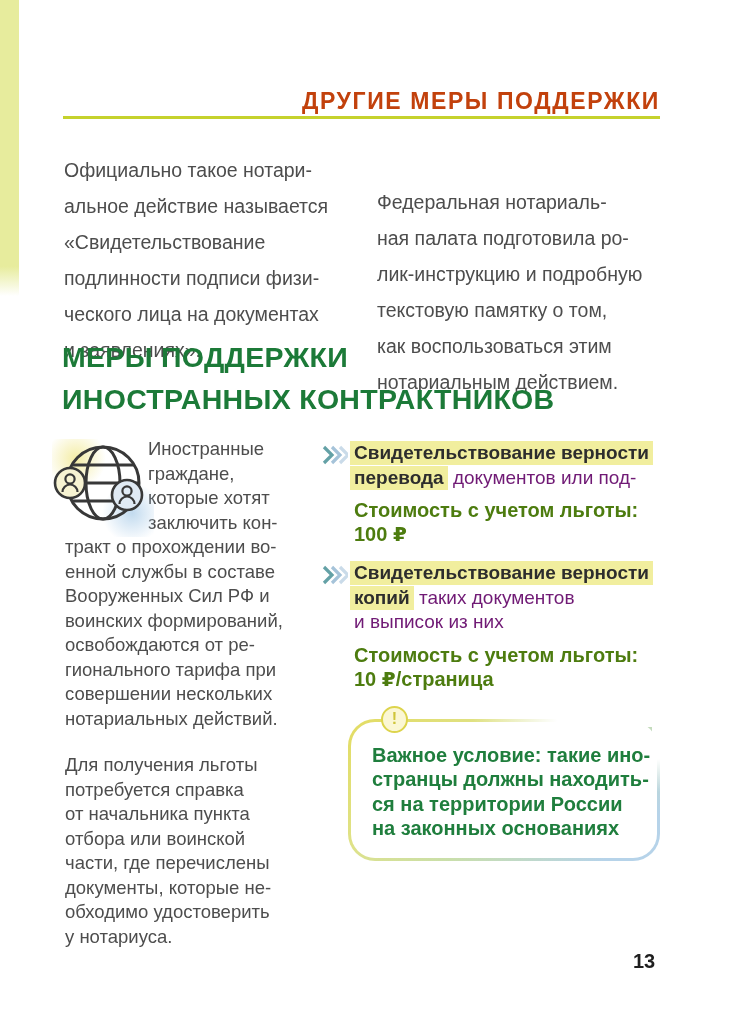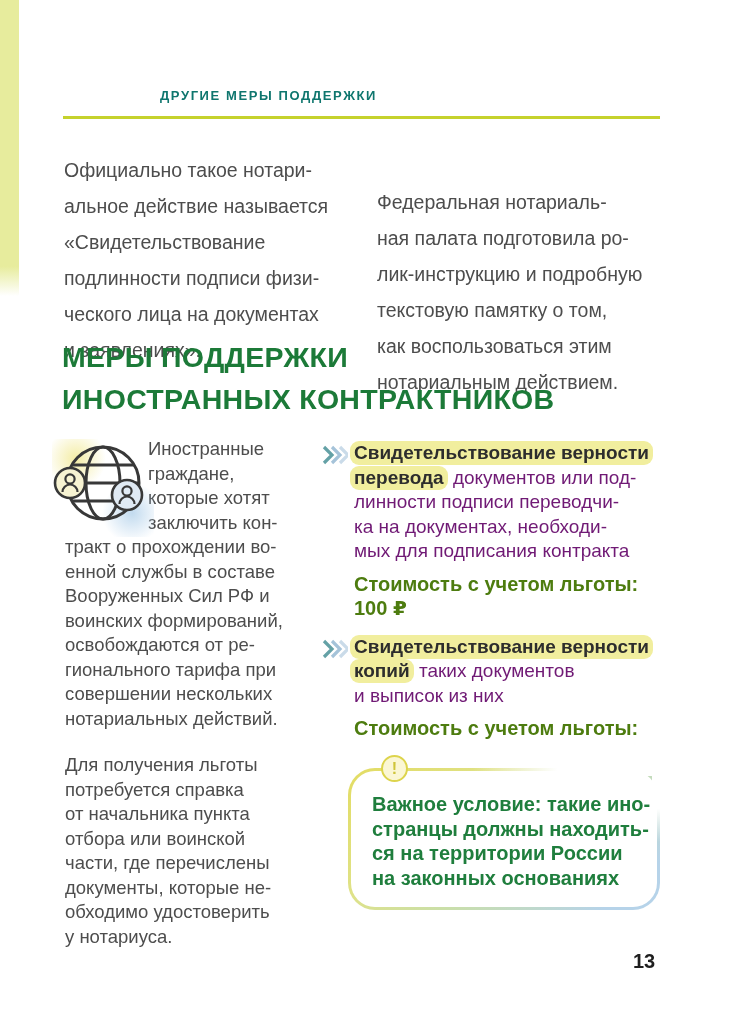--- a/index.html
+++ b/index.html
@@ -10,22 +10,22 @@
     color:#4d4d4d;
   }
   .lines { white-space:pre-line; }
 
   .side-bar {
     position:absolute; left:0; top:0; width:19px; height:296px;
     background:linear-gradient(to bottom, #e7ec9d 90%, rgba(231,236,157,0));
   }
 
   .kicker {
-    position:absolute; right:70px; top:88px; width:500px; text-align:left;
-    font-size:13px; font-weight:700; letter-spacing:1.6px; color:#0f766e;
+    position:absolute; right:70px; top:88px; width:500px; text-align:right;
+    font-size:23px; font-weight:700; letter-spacing:1.6px; color:#c2410c;
   }
   .kicker-line {
     position:absolute; left:63px; right:70px; top:116px; height:3px;
     background:#c5d22d;
   }
 
   .intro-left, .intro-right {
     position:absolute; top:152px; font-size:19.5px; line-height:36px; color:#4d4d4d;
   }
   .intro-left  { left:64px;  width:300px; }
@@ -46,21 +46,21 @@
   .para2 { margin-top:22px; clear:none; }
 
   .right-col { position:absolute; left:322px; top:441px; width:352px; }
   .bullet { display:flex; align-items:flex-start; }
   .bullet + .bullet { margin-top:15px; }
   .chev { flex:0 0 auto; margin:4px 6px 0 0; }
   .b-body { flex:1; font-size:19px; line-height:24.5px; color:#4d4d4d; }
   .b-line { min-height:24.5px; }
   .hl {
     background:#f1ee9e; font-weight:700; color:#2d2d2d;
-    padding:1px 4px 2px; margin-left:-4px;border-radius:9px;
+    padding:1px 4px 2px; margin-left:-4px;
   }
   .reg { color:#701a75; }
   .price {
     margin-top:8px; font-size:20px; line-height:24px; font-weight:700; color:#4d7c0f;
   }
 
   .note {
     position:relative; margin:28px 0 0 26px; width:312px; height:142px;
     border-radius:27px; padding:3px;
     background:linear-gradient(140deg, #e3dc62 0%, #dfe288 32%, #cadfa9 55%, #b6d3e9 88%);
@@ -181,42 +181,40 @@
 
     <div class="bullet">
       <svg class="chev" width="26" height="20" viewBox="0 0 26 20" fill="none">
         <path d="M2 2 L10 10 L2 18" stroke="#64a1a6" stroke-width="3.2"></path>
         <path d="M10 2 L18 10 L10 18" stroke="#a5c3d9" stroke-width="3.2"></path>
         <path d="M18 2 L26 10 L18 18" stroke="#cadbe9" stroke-width="3.2"></path>
       </svg>
       <div class="b-body">
         <div class="b-line"><span class="hl">Свидетельствование верности</span></div>
         <div class="b-line"><span class="hl">перевода</span> <span class="reg">документов или под-</span></div>
-        <div class="b-line lines reg">линности подписи переводчи-
-ка на документах, необходи-
-мых для подписания контракта</div>
         <div class="price">
           <div>Стоимость с учетом льготы:</div>
           <div>100 ₽</div>
         </div>
       </div>
     </div>
 
     <div class="bullet">
       <svg class="chev" width="26" height="20" viewBox="0 0 26 20" fill="none">
         <path d="M2 2 L10 10 L2 18" stroke="#64a1a6" stroke-width="3.2"></path>
         <path d="M10 2 L18 10 L10 18" stroke="#a5c3d9" stroke-width="3.2"></path>
         <path d="M18 2 L26 10 L18 18" stroke="#cadbe9" stroke-width="3.2"></path>
       </svg>
       <div class="b-body">
         <div class="b-line"><span class="hl">Свидетельствование верности</span></div>
         <div class="b-line"><span class="hl">копий</span> <span class="reg">таких документов</span></div>
         <div class="b-line lines reg">и выписок из них</div>
         <div class="price">
           <div>Стоимость с учетом льготы:</div>
+          <div>10 ₽/страница</div>
         </div>
       </div>
     </div>
 
     <div class="note">
       <div class="note-fade-top"></div>
       <div class="note-fade-right"></div>
       <div class="note-icon">
           <span>!</span>
         </div>

